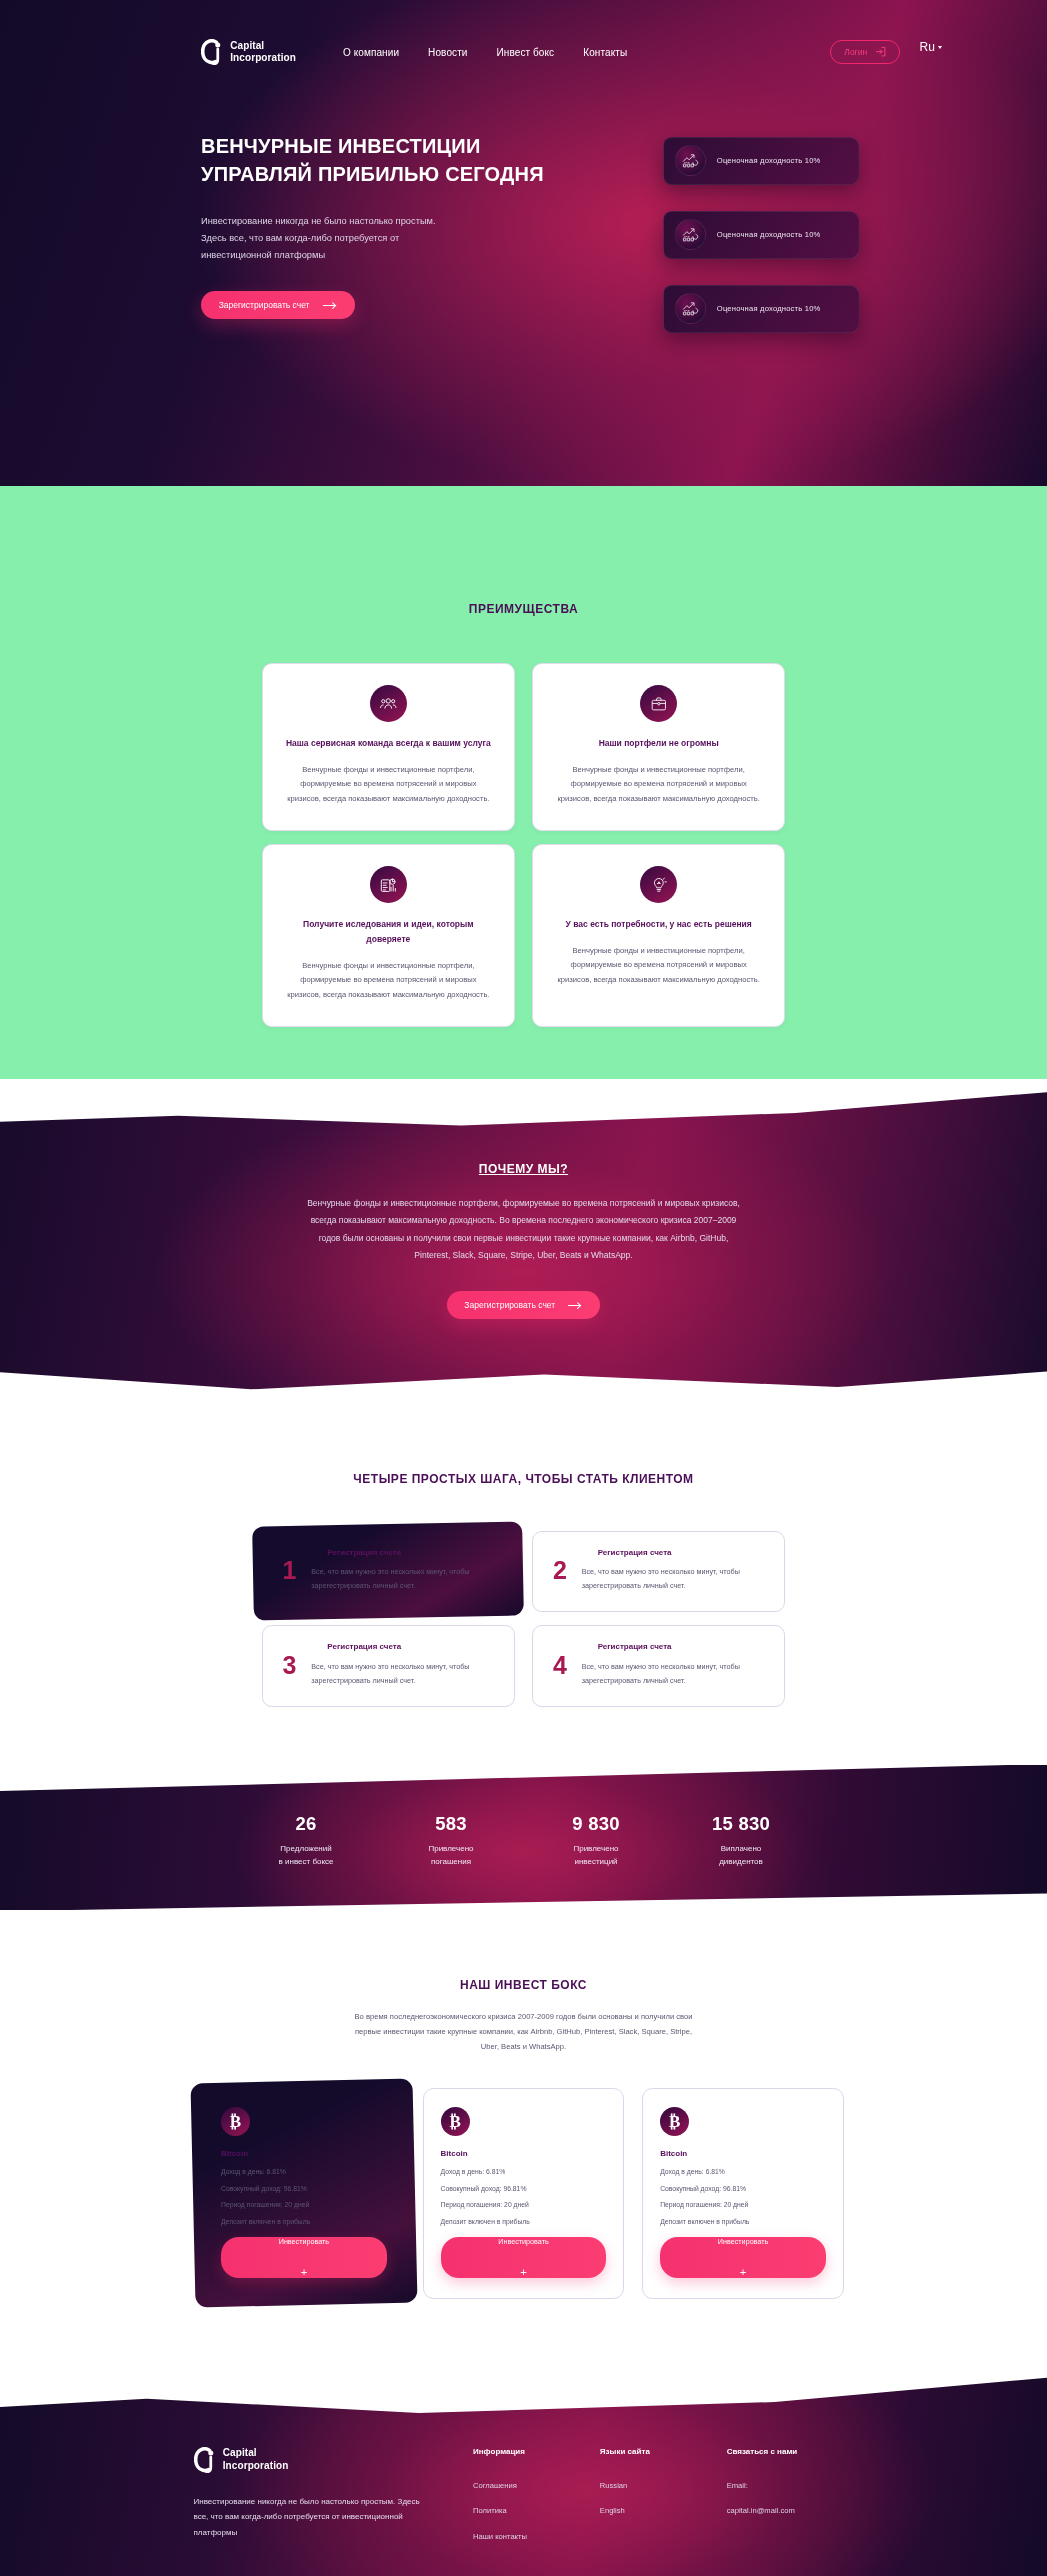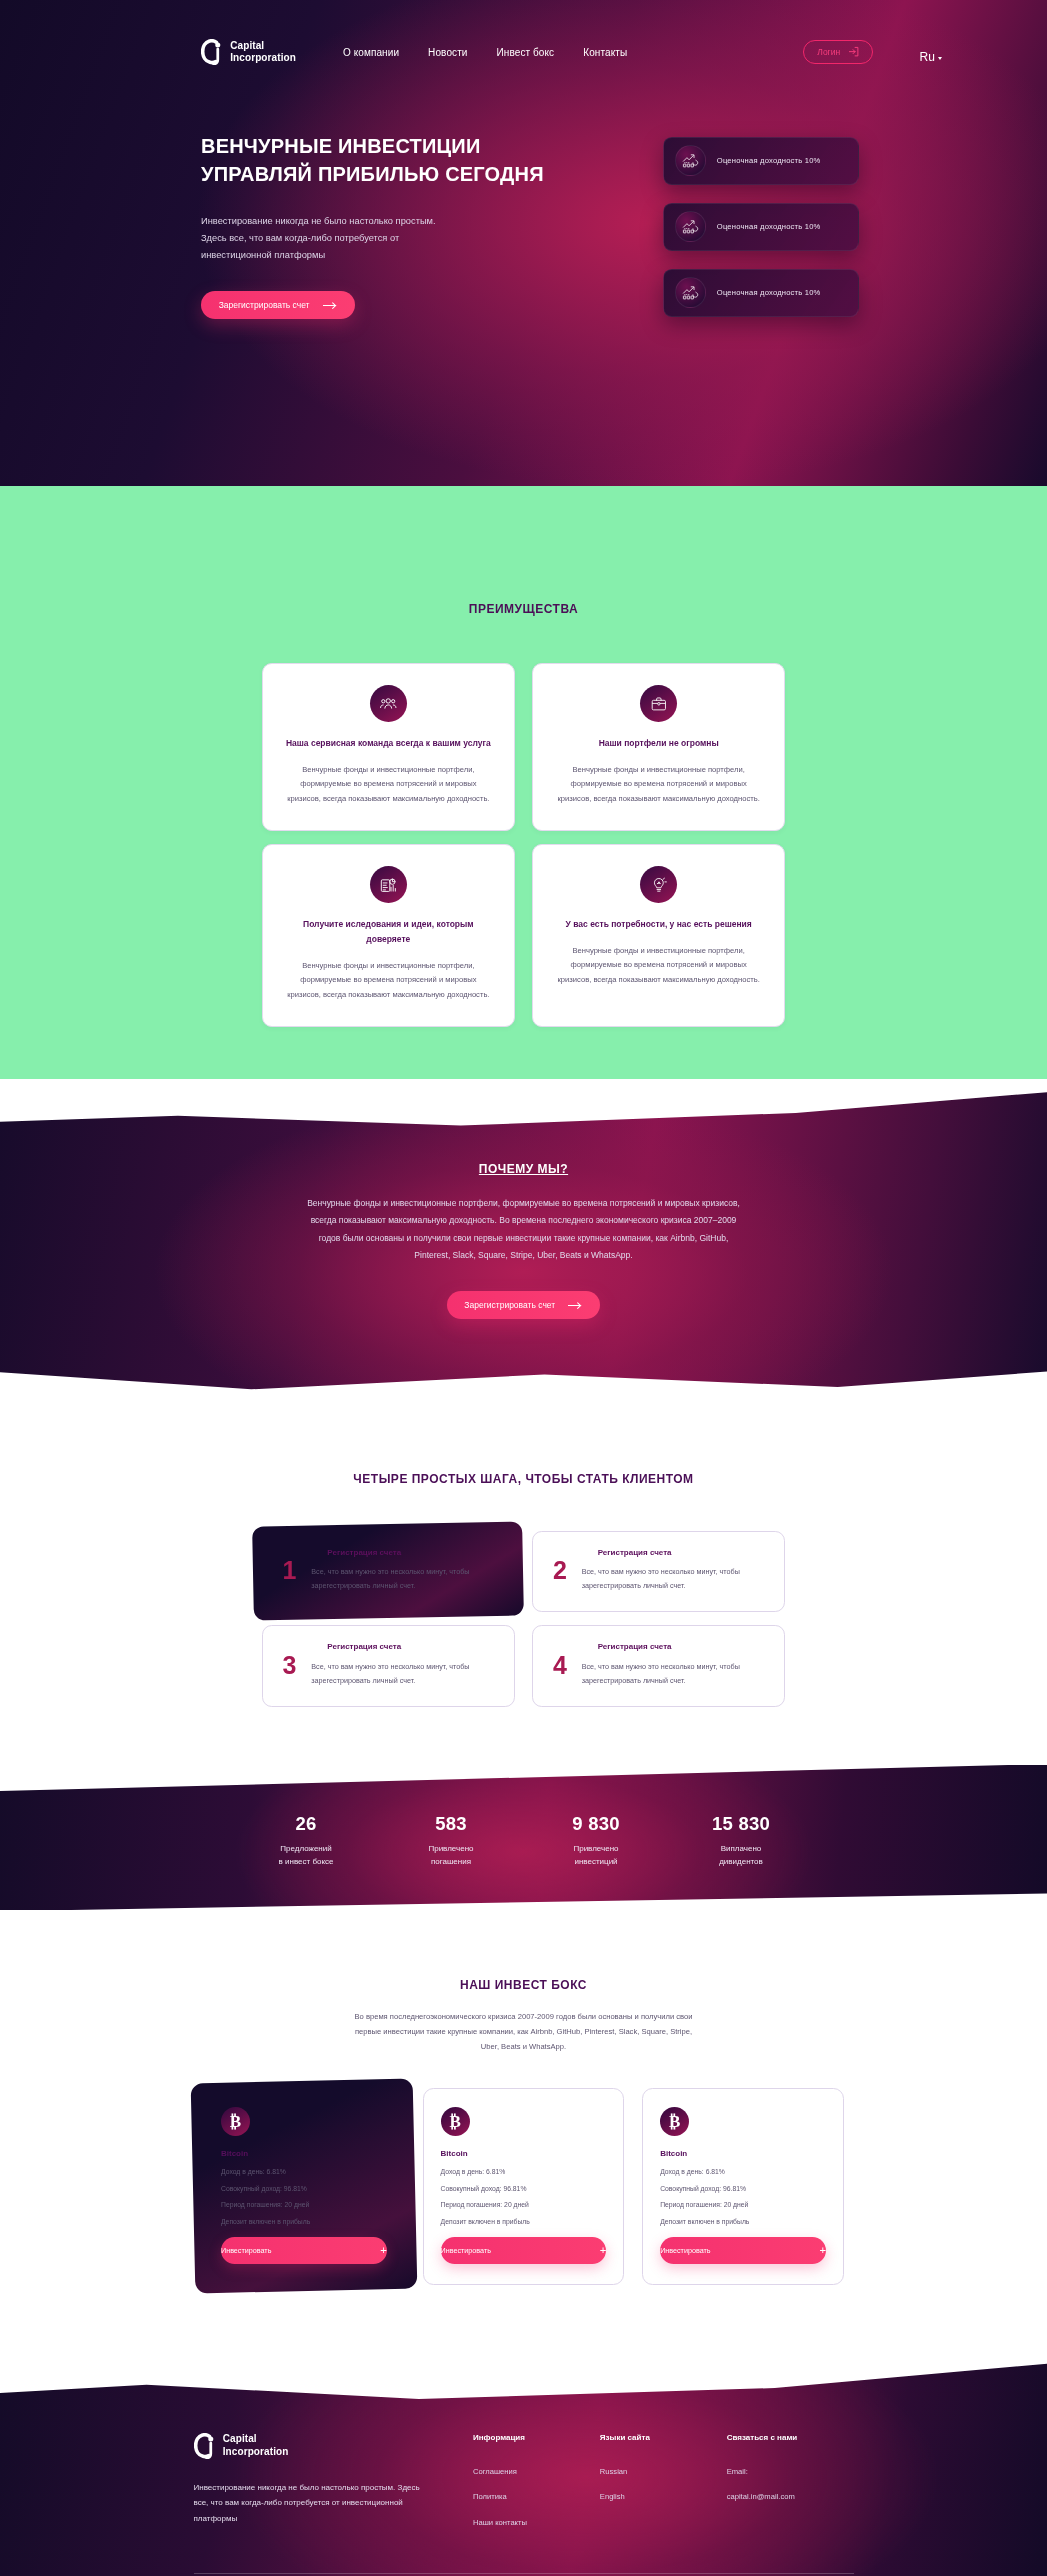--- a/index.html
+++ b/index.html
@@ -45,21 +45,21 @@
     letter-spacing: 0.1px; white-space: nowrap;
   }
   .nav-links {
     display: flex; align-items: center; gap: 29px;
     margin-left: 47px;
   }
   .nav-links a {
     color: #fff; text-decoration: none; font-size: 10px; white-space: nowrap;
     letter-spacing: 0.1px;
   }
-  .nav-right { margin-left: auto; display: flex; align-items: flex-end; gap: 27px; }
+  .nav-right { margin-left: auto; display: flex; align-items: flex-start; }
   .login-btn {
     display: inline-flex; align-items: center; gap: 8px;
     border: 1.1px solid #f2266a; border-radius: 24px;
     padding: 5.6px 13px; background: transparent;
     color: #f73d7c; font-size: 8.5px; cursor: pointer;
     font-family: inherit;
   }
   .login-btn .lg-ico { display: inline-block; width: 11.3px; height: 11.3px; }
   .lang {
     color: #fff; font-size: 12px; display: inline-flex; align-items: center; gap: 3.2px;
@@ -85,21 +85,21 @@
     margin-top: 26.6px;
     display: inline-flex; align-items: center; gap: 13px;
     background: linear-gradient(90deg,#f5316f,#fb3d72);
     color: #fff; border: none; border-radius: 24px;
     padding: 8.9px 17.7px; font-size: 8.5px; cursor: pointer;
     font-family: inherit; box-shadow: 0 6.4px 17.7px rgba(240,40,105,.32);
   }
   .arrow-r { width: 14.5px; height: 7.2px; display: inline-block; }
 
   .hero-right {
-    margin-left: 43px; display: flex; flex-direction: column; gap: 18px; padding-top: 4.8px;
+    margin-left: 43px; display: flex; flex-direction: column; gap: 26px; padding-top: 4.8px;
   }
   .rate-card {
     width: 196px; height: 48px; border-radius: 8.9px;
     background: linear-gradient(125deg, rgba(40,12,52,.96), rgba(78,14,66,.92));
     border: 0.8px solid rgba(255,255,255,.07);
     display: flex; align-items: center; gap: 10.5px; padding: 0 11.3px;
     box-shadow: 0 8px 21px rgba(10,3,25,.4);
   }
   .rate-ico {
     width: 31px; height: 31px; border-radius: 50%; flex: none;
@@ -234,23 +234,24 @@
     display: flex; align-items: center; justify-content: center;
     color: #fff; font-size: 17px; font-weight: 700; line-height: 1;
     font-family: "Liberation Serif", serif;
   }
   .coin-name { color: #560f5c; font-weight: 700; font-size: 8px; margin: 13px 0 11.3px; }
   .coin-row { color: #5d5570; font-size: 6.8px; line-height: 1; margin-bottom: 9.7px; }
   .invest-btn {
     margin-top: 11.3px; width: 100%;
     display: flex; align-items: center; justify-content: space-between; gap: 21px;
     background: linear-gradient(90deg,#f5316f,#fb3d72);
-    color: #fff; border: none; border-radius: 17.7px; padding: 8px 0;
+    color: #fff; border: none; border-radius: 17.7px; padding: 0 0;
     font-size: 7.2px; cursor: pointer; font-family: inherit;
     box-shadow: 0 4.8px 13px rgba(240,40,105,.26);
+    flex-direction: column;
   }
   .plus { font-size: 11.3px; line-height: 1; font-weight: 400; }
 
   
   .footer {
     position: relative; padding: 74px 0 21px;
     background:
       radial-gradient(ellipse 451px 209px at 56% 50%, #a81c52 0%, rgba(130,20,70,.45) 46%, rgba(25,9,38,0) 78%),
       linear-gradient(100deg,#140b28 0%, #2a0c34 22%, #8c1450 56%, #2c0b33 84%, #130a27 100%);
   }

